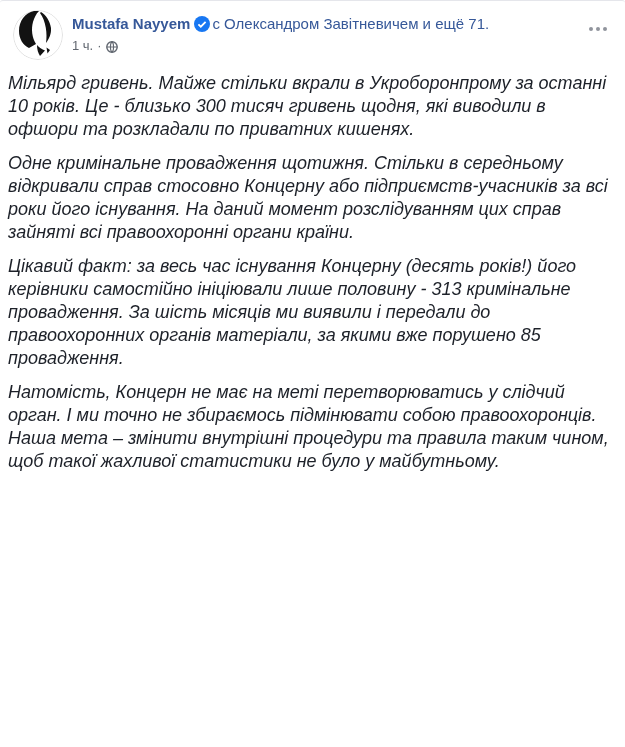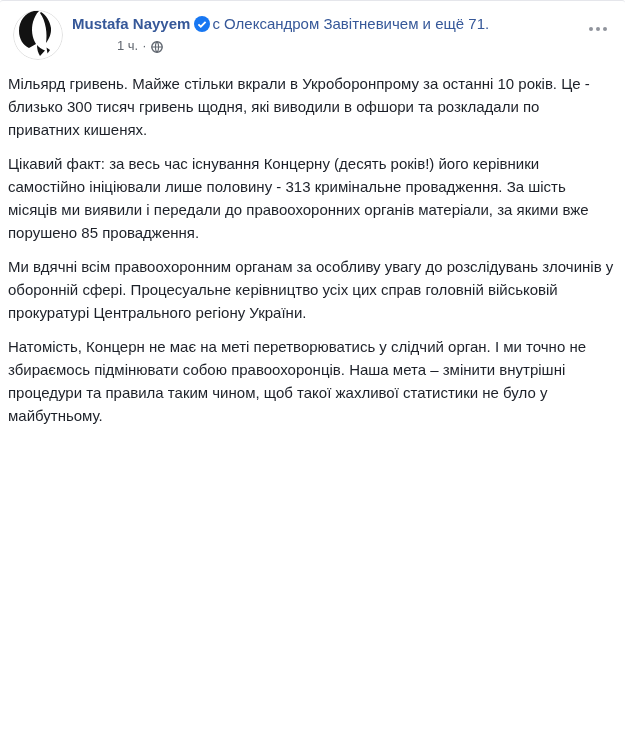--- a/index.html
+++ b/index.html
@@ -19,33 +19,34 @@
     width:50px; height:50px; flex:none;
     border-radius:50%; overflow:hidden;
     cursor:pointer;
   }
   .avatar svg { display:block; }
   .header-text { margin-left:9px; padding-top:4px; min-width:0; }
   .name-line { font-size:15px; line-height:20px; white-space:nowrap; }
   .author { font-weight:bold; color:#365899; text-decoration:none; cursor:pointer; }
   .badge { display:inline-block; width:16px; height:16px; margin:0 2px 0 4px; vertical-align:-3px; }
   .tagged { color:#365899; text-decoration:none; cursor:pointer; }
-  .meta-line { margin-top:3px; font-size:13px; line-height:17px; color:#616770; display:flex; align-items:center;margin-left:45px; }
+  .meta-line { margin-top:3px; font-size:13px; line-height:17px; color:#616770; display:flex; align-items:center; }
   .timestamp { color:#616770; text-decoration:none; cursor:pointer; }
   .sep { margin:0 4px; }
   .globe { display:inline-block; width:12px; height:12px; }
   .options-btn {
     position:absolute; top:20px; right:16px;
     display:flex; gap:3px; padding:6px 2px; cursor:pointer; border-radius:3px;
   }
   .options-btn i { width:4px; height:4px; border-radius:50%; background:#90949c; }
   .body {
     padding:12px 10px 0 8px;
-    font-size:15px; line-height:23px;
+    font-size:18px; line-height:23px;
     color:#1d2129;
+    font-style:italic;
   }
   .body p { margin:0 0 11px 0; }
   .body p:last-child { margin-bottom:0; }
 </style>
 </head>
 <body>
 
 <div class="post">
 
   <div class="header">
@@ -83,18 +84,18 @@
 
     <div class="options-btn">
       <i></i>
         <i></i>
         <i></i>
     </div>
   </div>
 
   <div class="body">
     <p>Мільярд гривень. Майже стільки вкрали в Укроборонпрому за останні 10 років. Це - близько 300 тисяч гривень щодня, які виводили в офшори та розкладали по приватних кишенях.</p>
+    <p>Одне кримінальне провадження щотижня. Стільки в середньому відкривали справ стосовно Концерну або підприємств-учасників за всі роки його існування. На даний момент розслідуванням цих справ зайняті всі правоохоронні органи країни.</p>
     <p>Цікавий факт: за весь час існування Концерну (десять років!) його керівники самостійно ініціювали лише половину - 313 кримінальне провадження. За шість місяців ми виявили і передали до правоохоронних органів матеріали, за якими вже порушено 85 провадження.</p>
-    <p>Ми вдячні всім правоохоронним органам за особливу увагу до розслідувань злочинів у оборонній сфері. Процесуальне керівництво усіх цих справ головній військовій прокуратурі Центрального регіону України.</p>
     <p>Натомість, Концерн не має на меті перетворюватись у слідчий орган. І ми точно не збираємось підмінювати собою правоохоронців. Наша мета – змінити внутрішні процедури та правила таким чином, щоб такої жахливої статистики не було у майбутньому.</p>
   </div>
 
 </div>
 
 </body></html>

